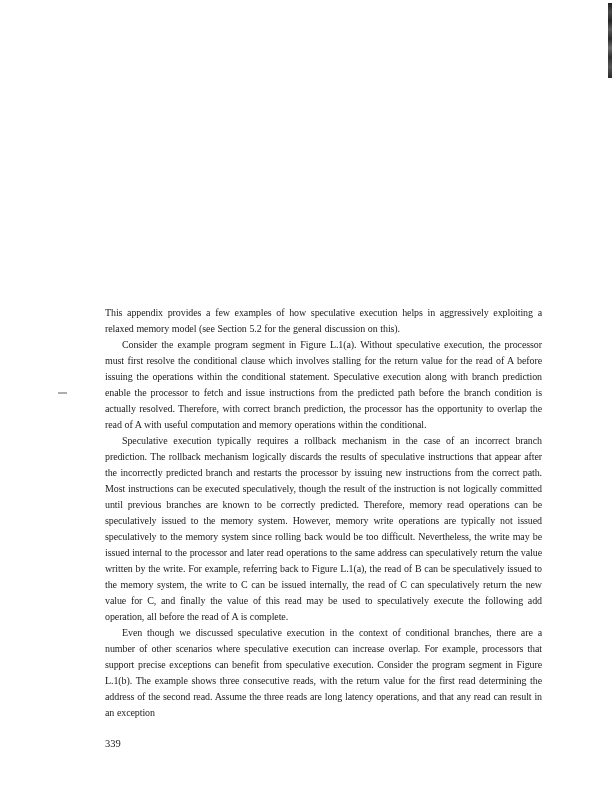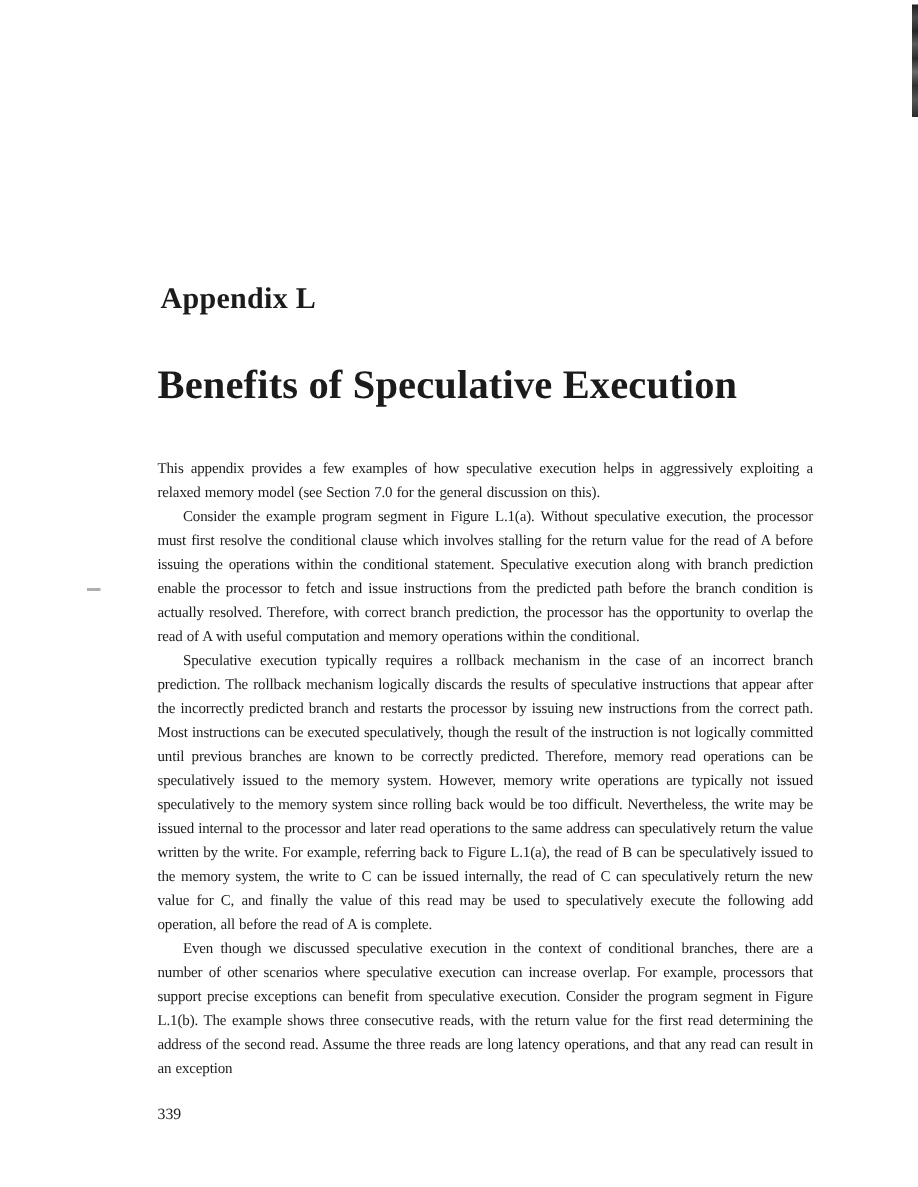--- a/index.html
+++ b/index.html
@@ -70,26 +70,24 @@
   }
 </style>
 </head>
 <body>
 
 <div class="doc-page">
 
   <div class="scan-strip-right"></div>
   <div class="margin-dash"></div>
 
-  <h2 class="appendix-label">Appendix L</h2>
 
-  <h1 class="doc-title">Benefits of Speculative Execution</h1>
 
   <div class="body-text">
-    <p class="first-para">This appendix provides a few examples of how speculative execution helps in aggressively exploiting a relaxed memory model (see Section 7.0 for the general discussion on this).</p>
+    <p class="first-para">This appendix provides a few examples of how speculative execution helps in aggressively exploiting a relaxed memory model (see Section 5.2 for the general discussion on this).</p>
     <p>Consider the example program segment in Figure L.1(a). Without speculative execution, the processor must first resolve the conditional clause which involves stalling for the return value for the read of A before issuing the operations within the conditional statement. Speculative execution along with branch prediction enable the processor to fetch and issue instructions from the predicted path before the branch condition is actually resolved. Therefore, with correct branch prediction, the processor has the opportunity to overlap the read of A with useful computation and memory operations within the conditional.</p>
     <p>Speculative execution typically requires a rollback mechanism in the case of an incorrect branch prediction. The rollback mechanism logically discards the results of speculative instructions that appear after the incorrectly predicted branch and restarts the processor by issuing new instructions from the correct path. Most instructions can be executed speculatively, though the result of the instruction is not logically committed until previous branches are known to be correctly predicted. Therefore, memory read operations can be speculatively issued to the memory system. However, memory write operations are typically not issued speculatively to the memory system since rolling back would be too difficult. Nevertheless, the write may be issued internal to the processor and later read operations to the same address can speculatively return the value written by the write. For example, referring back to Figure L.1(a), the read of B can be speculatively issued to the memory system, the write to C can be issued internally, the read of C can speculatively return the new value for C, and finally the value of this read may be used to speculatively execute the following add operation, all before the read of A is complete.</p>
     <p>Even though we discussed speculative execution in the context of conditional branches, there are a number of other scenarios where speculative execution can increase overlap. For example, processors that support precise exceptions can benefit from speculative execution. Consider the program segment in Figure L.1(b). The example shows three consecutive reads, with the return value for the first read determining the address of the second read. Assume the three reads are long latency operations, and that any read can result in an exception</p>
   </div>
 
   <div class="page-number">339</div>
 
 </div>
 
 </body></html>

